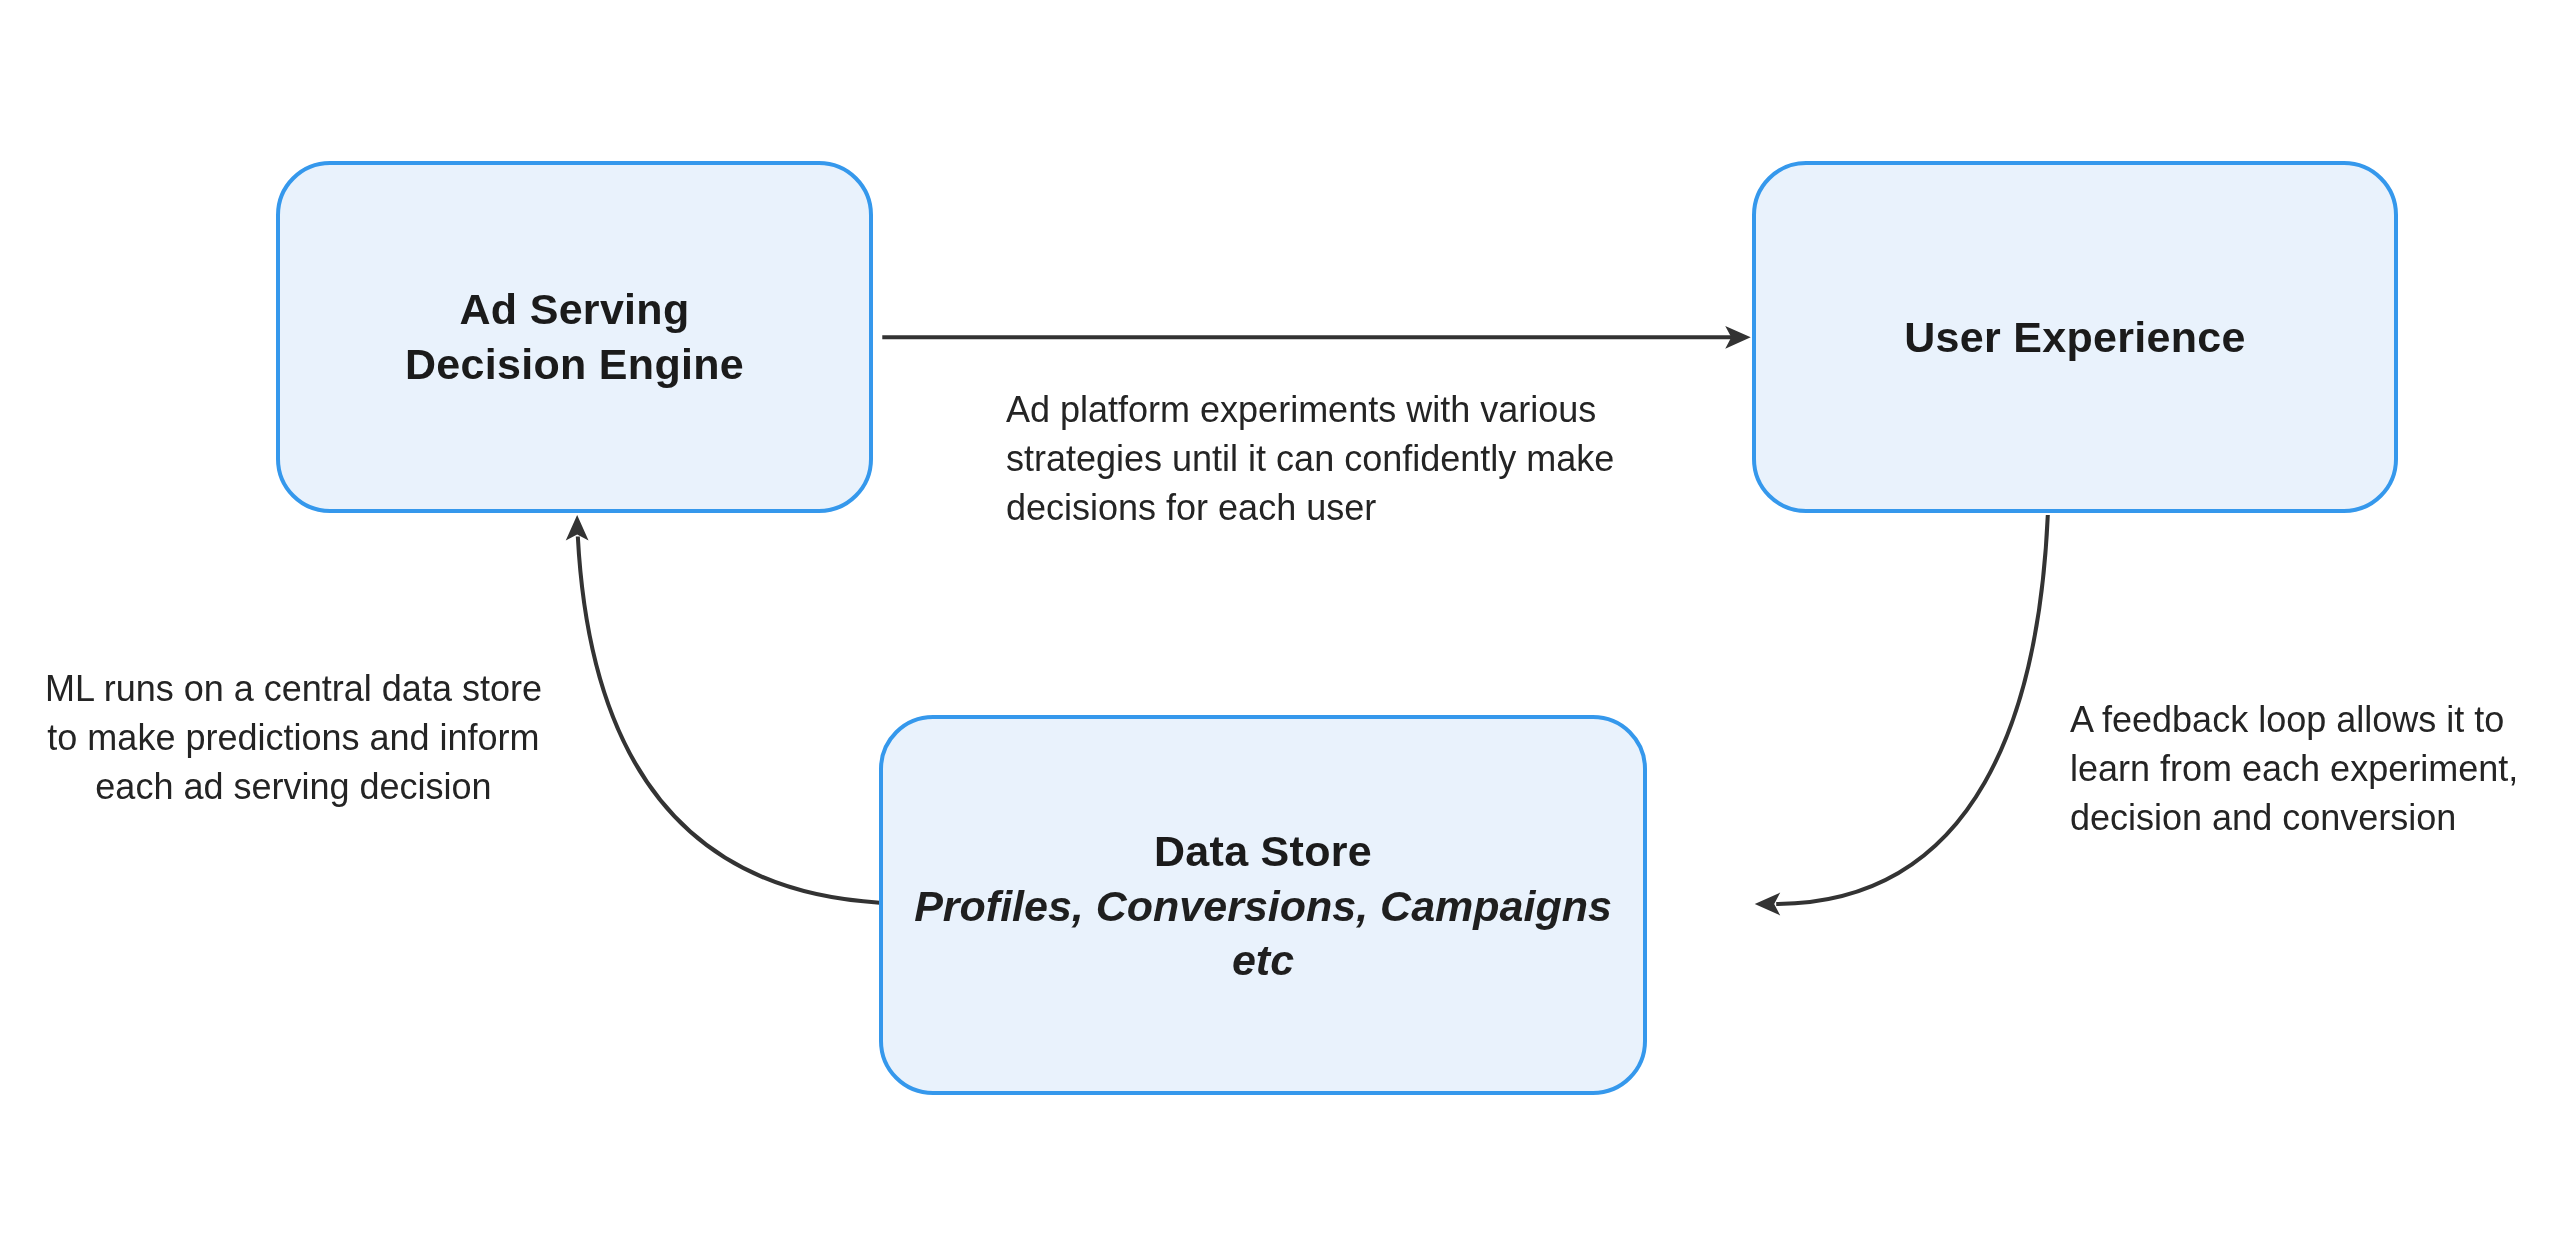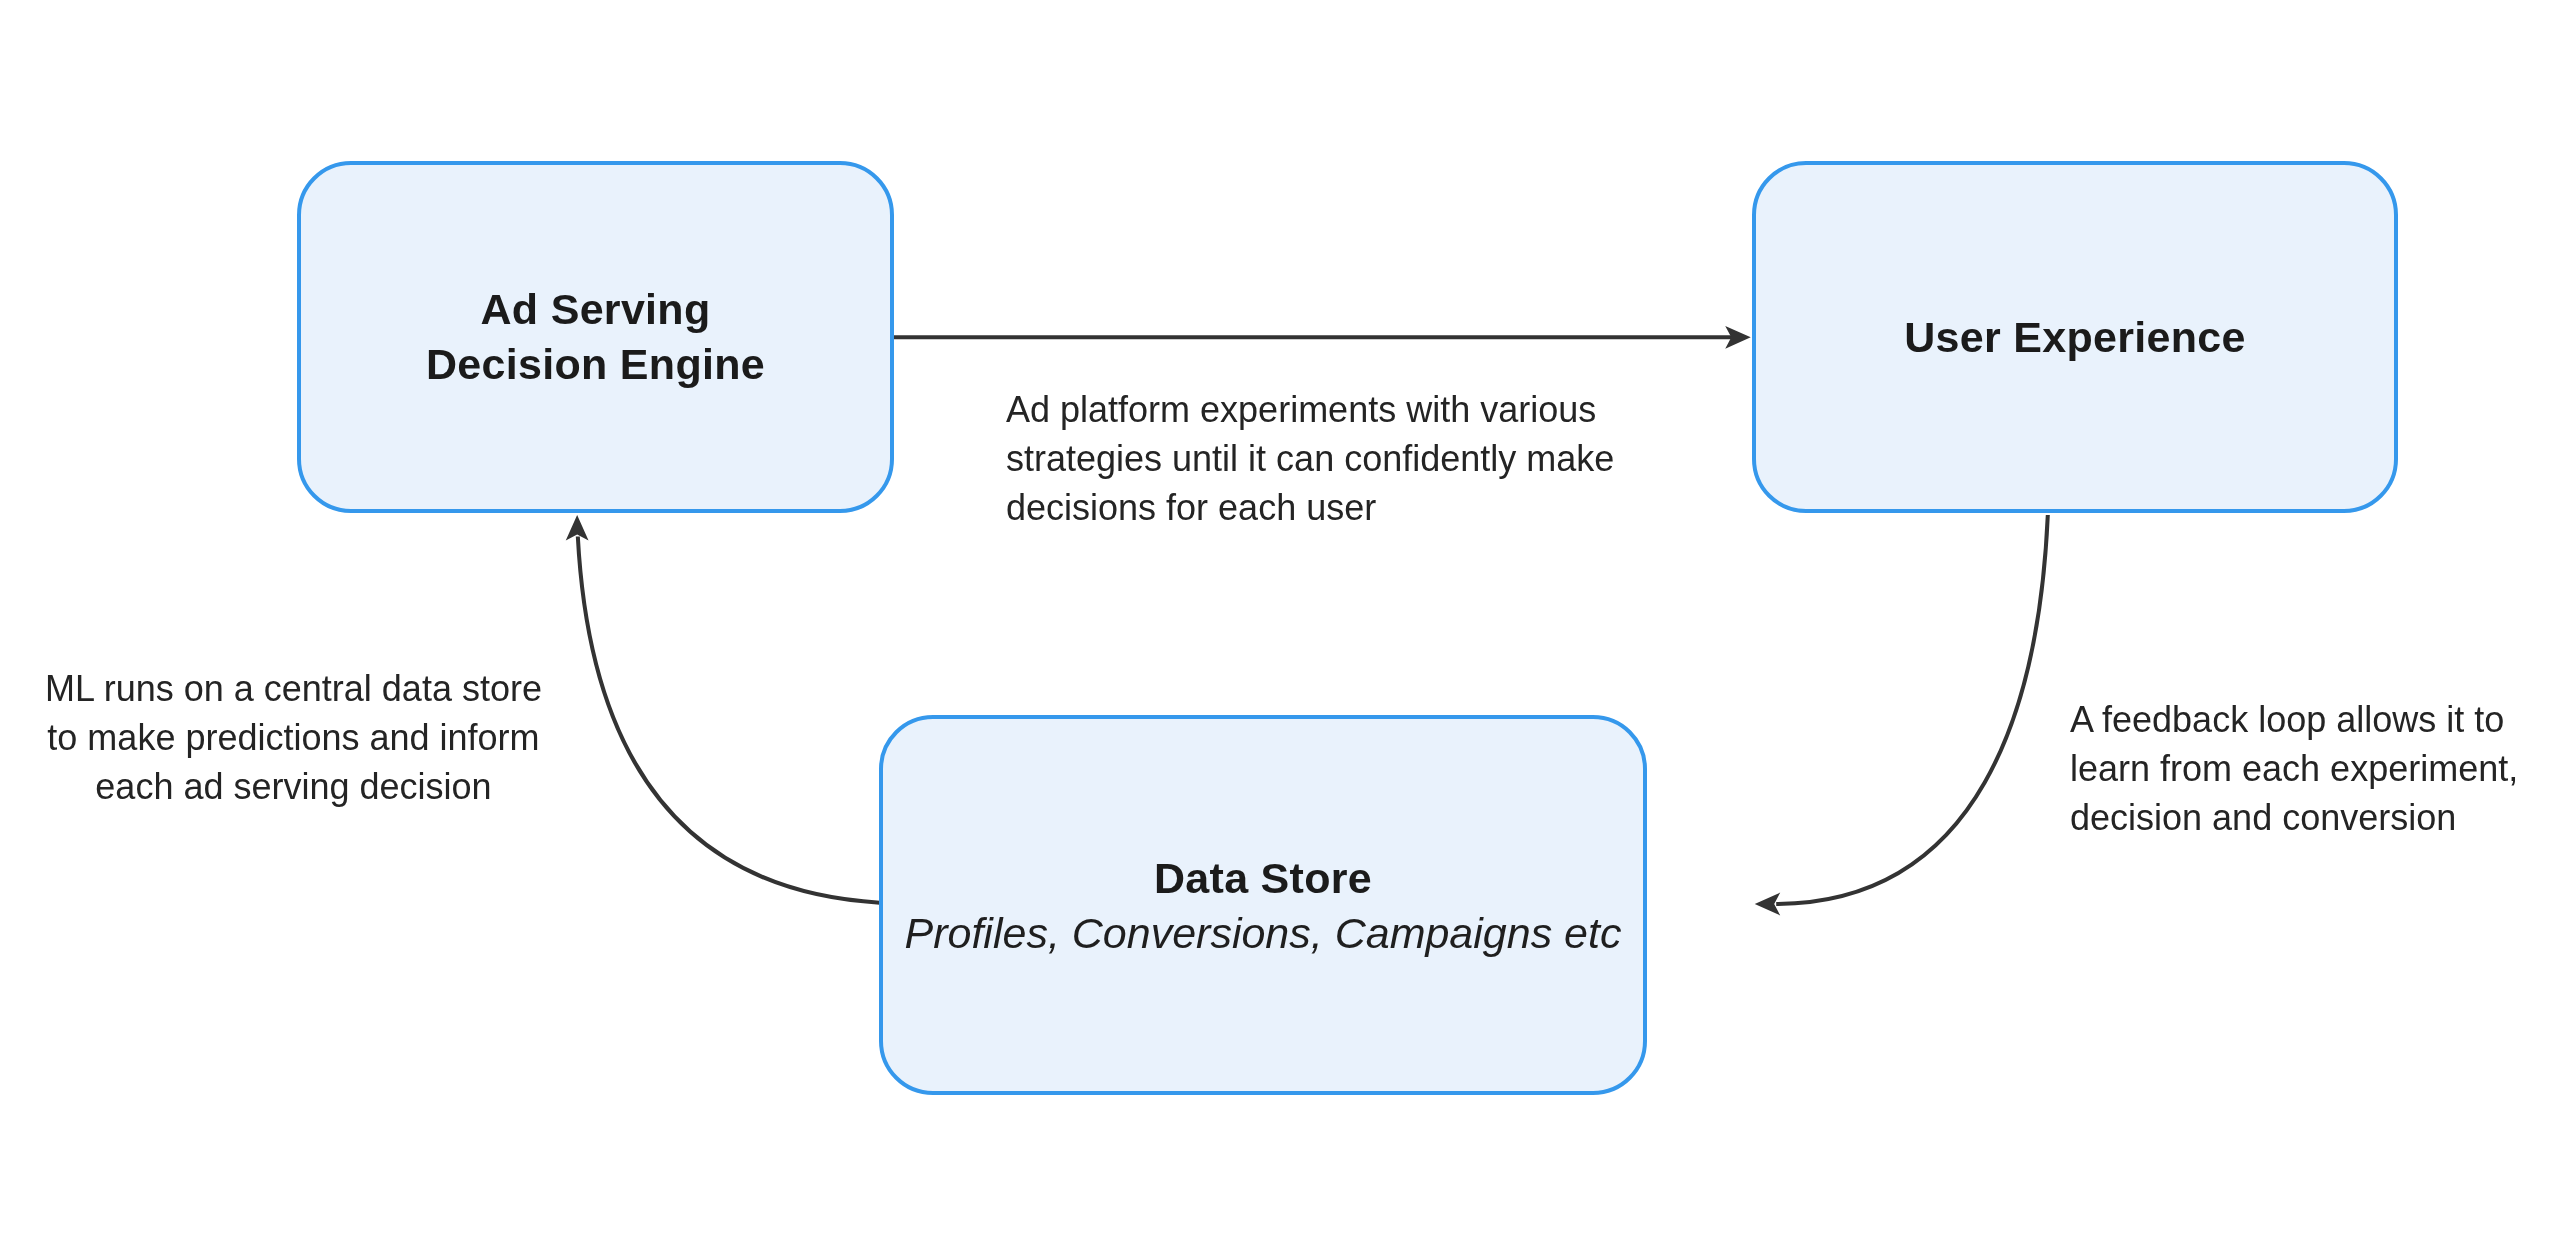--- a/index.html
+++ b/index.html
@@ -36,28 +36,28 @@
   }
   .node-label {
     font-weight: 700;
     font-size: 43px;
     line-height: 55px;
     color: #1b1b1b;
     letter-spacing: 0.3px;
     white-space: pre-line;
   }
   .node-subtitle {
-    font-weight: 400;
+    font-weight: 700;
     font-style: italic;
     font-size: 43px;
     line-height: 54px;
     color: #1f1f1f;
   }
   #node-ad-serving {
-    left: 297px;
+    left: 276px;
     top: 161px;
     width: 597px;
     height: 352px;
   }
   #node-user-experience {
     left: 1752px;
     top: 161px;
     width: 646px;
     height: 352px;
   }

